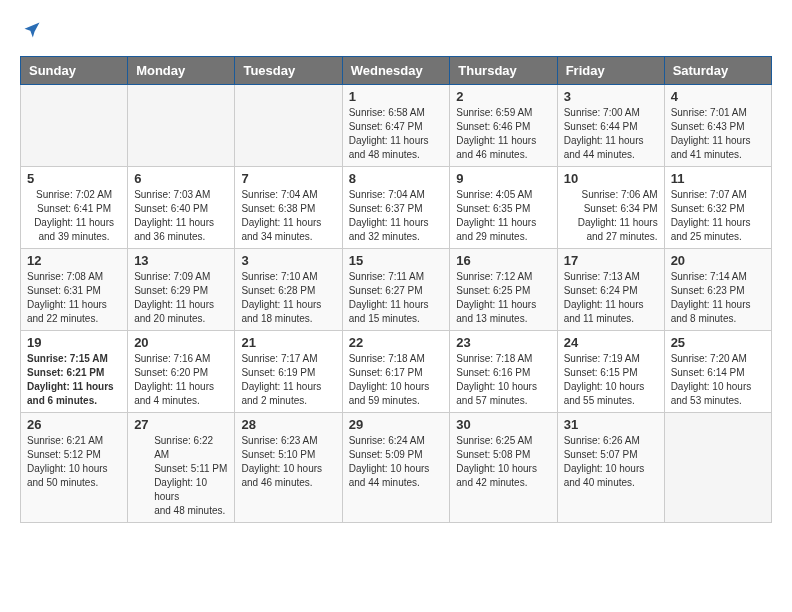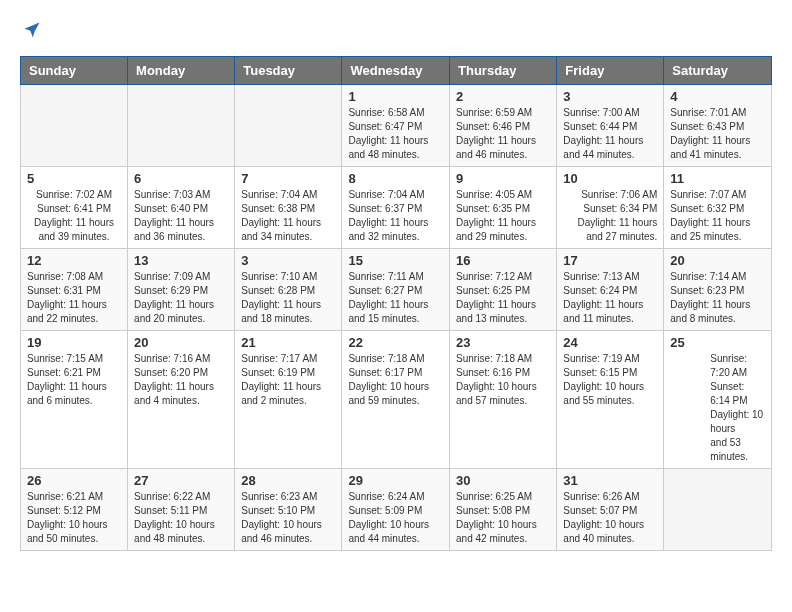--- a/index.html
+++ b/index.html
@@ -257,21 +257,21 @@
           <div class="day-number">20</div>
           <div class="day-info" style="white-space: pre-line;">Sunrise: 7:14 AM
 Sunset: 6:23 PM
 Daylight: 11 hours
 and 8 minutes.</div>
         </td>
       </tr>
       <tr>
         <td>
           <div class="day-number">19</div>
-          <div class="day-info" style="white-space: pre-line;">Sunrise: 7:15 AM
+          <div class="day-info" style="white-space: pre-line; font-weight: bold;">Sunrise: 7:15 AM
 Sunset: 6:21 PM
 Daylight: 11 hours
 and 6 minutes.</div>
         </td>
         <td>
           <div class="day-number">20</div>
           <div class="day-info" style="white-space: pre-line;">Sunrise: 7:16 AM
 Sunset: 6:20 PM
 Daylight: 11 hours
 and 4 minutes.</div>
@@ -299,37 +299,37 @@
         </td>
         <td>
           <div class="day-number">24</div>
           <div class="day-info" style="white-space: pre-line;">Sunrise: 7:19 AM
 Sunset: 6:15 PM
 Daylight: 10 hours
 and 55 minutes.</div>
         </td>
         <td>
           <div class="day-number">25</div>
-          <div class="day-info" style="white-space: pre-line; margin-left: 40px;">Sunrise: 7:20 AM
+          <div class="day-info" style="white-space: pre-line;">Sunrise: 7:20 AM
 Sunset: 6:14 PM
 Daylight: 10 hours
 and 53 minutes.</div>
         </td>
       </tr>
       <tr>
         <td>
           <div class="day-number">26</div>
           <div class="day-info" style="white-space: pre-line;">Sunrise: 6:21 AM
 Sunset: 5:12 PM
 Daylight: 10 hours
 and 50 minutes.</div>
         </td>
         <td>
           <div class="day-number">27</div>
-          <div class="day-info" style="white-space: pre-line;">Sunrise: 6:22 AM
+          <div class="day-info" style="white-space: pre-line; margin-left: 20px;">Sunrise: 6:22 AM
 Sunset: 5:11 PM
 Daylight: 10 hours
 and 48 minutes.</div>
         </td>
         <td>
           <div class="day-number">28</div>
           <div class="day-info" style="white-space: pre-line;">Sunrise: 6:23 AM
 Sunset: 5:10 PM
 Daylight: 10 hours
 and 46 minutes.</div>

